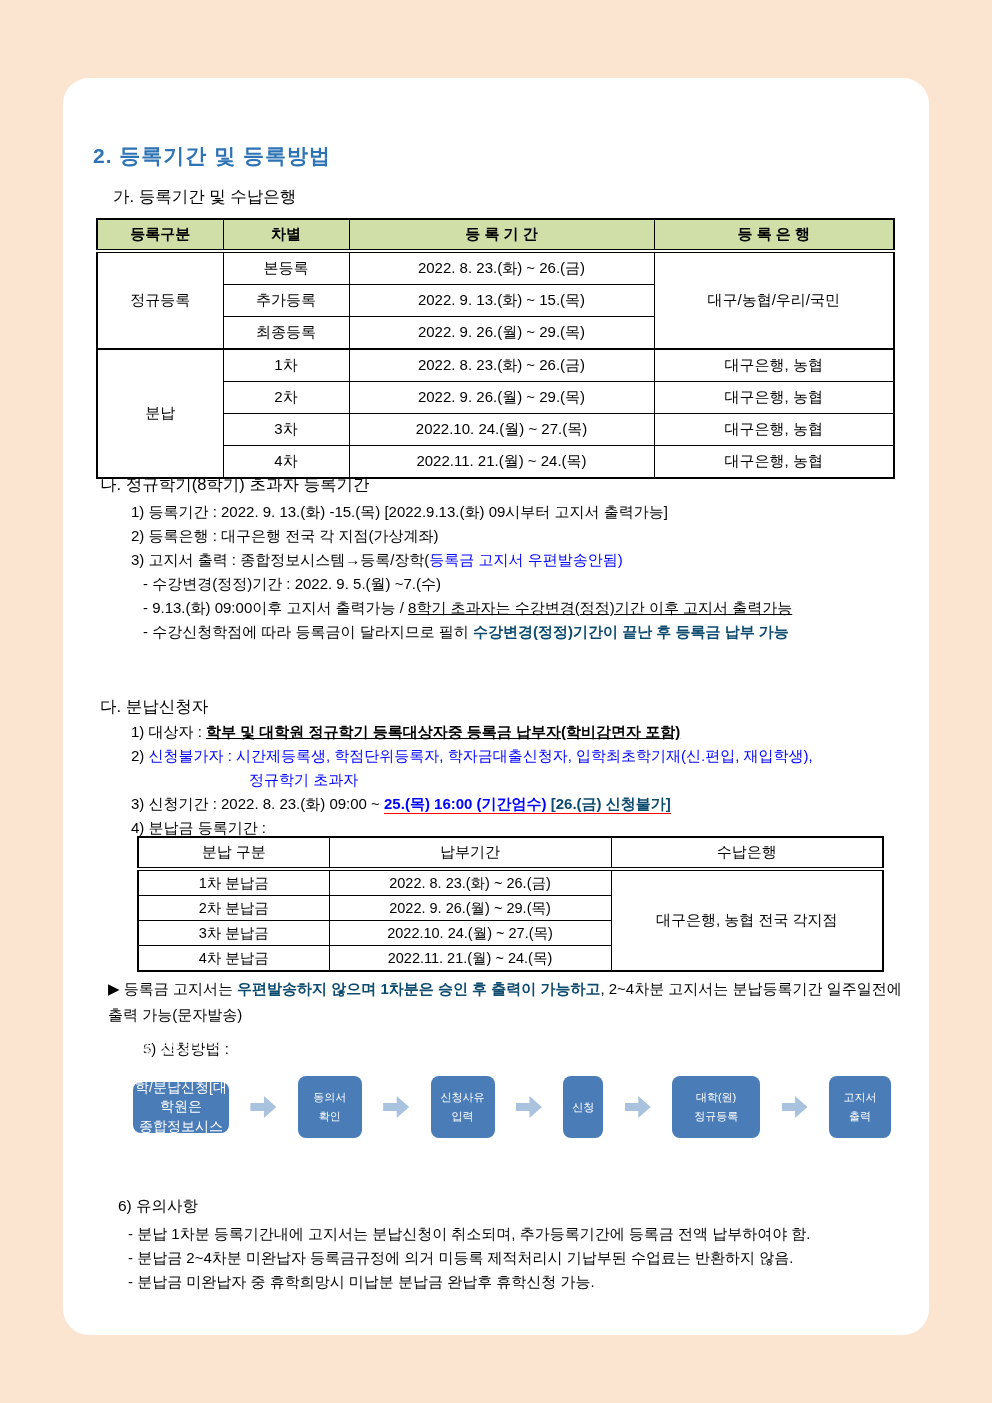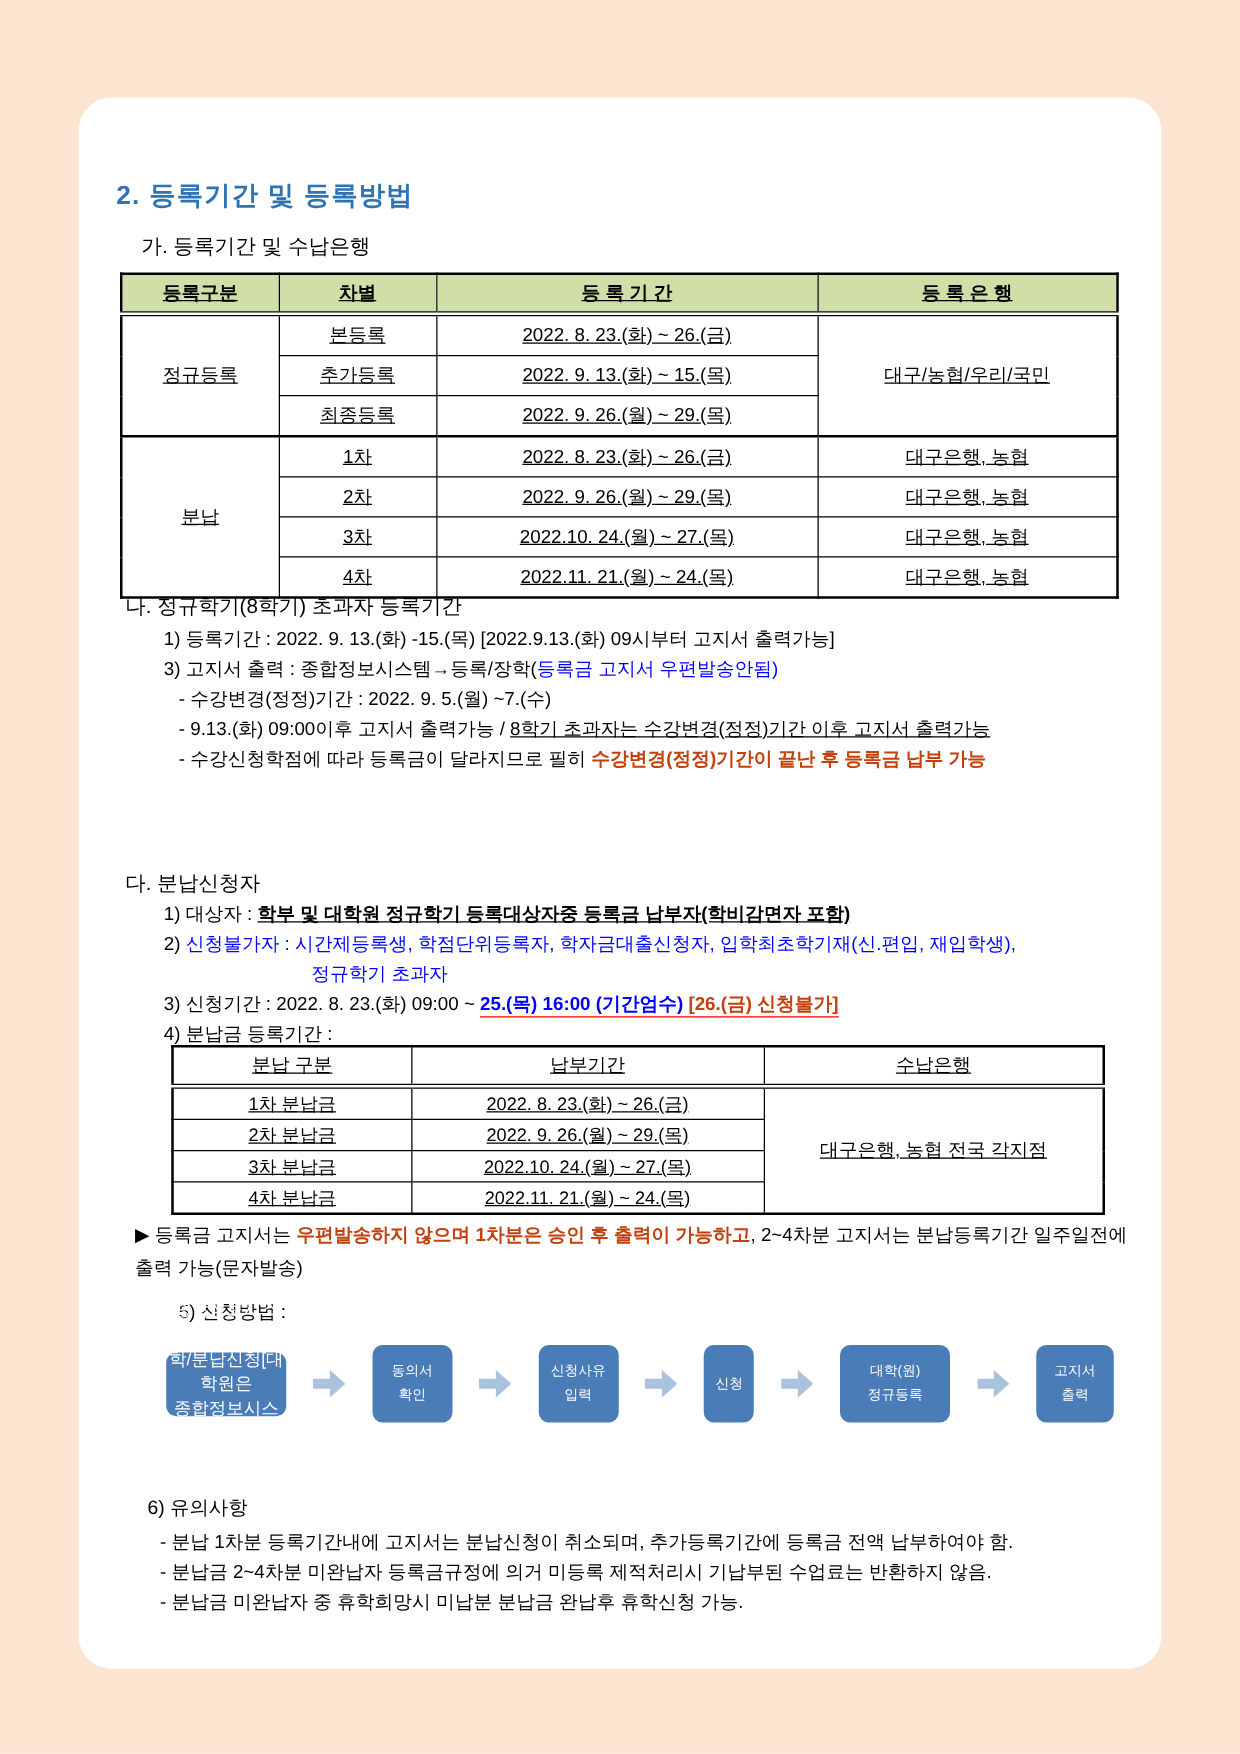--- a/index.html
+++ b/index.html
@@ -20,21 +20,21 @@
 
   .doc-title { left:30px; top:64px; font-size:21px; font-weight:bold; color:#2E74B5; letter-spacing:1px;}
   .h-sub { font-size:16.5px; font-weight:normal; color:#000; }
   .h-ga { left:50px; top:108px; }
   .h-na { left:37px; top:396px; }
   .h-da { left:37px; top:618px; }
   .h-f  { left:55px; top:1118px; font-size:15.5px; }
 
   table { border-collapse:collapse; table-layout:fixed; }
   th, td { border:1px solid #000; text-align:center; vertical-align:middle; padding:0 2px; overflow:hidden; }
-  .tbl { font-size:15px;text-decoration:underline; }
+  .tbl { font-size:15px; }
   .tbl th { font-weight:bold; }
 
   .tableA { left:33px; top:140px; width:797px; }
   .tableA th, .tableA td { border:1px solid #000; }
   .tableA table { width:797px; border:2px solid #000; }
   .tableA th { background:#CFDFA7; height:29px; border-bottom:4px double #000; }
   .tableA td { height:31px; }
   .row-group-sep td { border-top:2px solid #000; }
 
   .tableB { left:74px; top:758px; width:745px; }
@@ -42,21 +42,21 @@
   .tableB th { height:29px; font-weight:normal; border-bottom:4px double #000; font-size:15px; }
   .tableB td { height:24px; font-size:14.5px; }
 
   .textblock { font-size:15px; line-height:24px; white-space:nowrap; }
   .na-list { left:68px; top:422px; }
   .da-list { left:68px; top:642px; }
   .indent1 { padding-left:12px; }
   .indent-cont { padding-left:118px; }
   .bold { font-weight:bold; }
   .blue { color:#0000FF; }
-  .red  { color:#c2410c; }
+  .red  { color:#0c4a6e; }
   .ul   { text-decoration:underline; }
   .ul-bold { font-weight:bold; text-decoration:underline; }
   .ul-red-line { border-bottom:1.5px solid #FF0000; padding-bottom:1px; }
 
   .note { left:45px; top:898px; width:805px; font-size:15px; line-height:26px; white-space:normal; }
   .flow-label { left:80px; top:962px; font-size:15px; }
 
   .flow { left:70px; top:996px; width:758px; height:66px; display:flex; align-items:center; justify-content:space-between; }
   .flow-box {
     background:#4A7CB8; color:#fff; border-radius:8px;
@@ -136,20 +136,21 @@
           <td>대구은행, 농협</td>
         </tr>
       </tbody>
     </table>
   </div>
 
   <div class="abs h-sub h-na">나. 정규학기(8학기) 초과자 등록기간</div>
 
   <div class="abs textblock na-list">
     <div><span>1) 등록기간 : 2022. 9. 13.(화) -15.(목) [2022.9.13.(화) 09시부터 고지서 출력가능]</span></div>
+    <div><span>2) 등록은행 : 대구은행 전국 각 지점(가상계좌)</span></div>
     <div><span>3) 고지서 출력 : 종합정보시스템→등록/장학(</span><span class="blue">등록금 고지서 우편발송안됨)</span></div>
     <div class="indent1"><span>- 수강변경(정정)기간 : 2022. 9. 5.(월) ~7.(수)</span></div>
     <div class="indent1"><span>- 9.13.(화) 09:00이후 고지서 출력가능 / </span><span class="ul">8학기 초과자는 수강변경(정정)기간 이후 고지서 출력가능</span></div>
     <div class="indent1"><span>- 수강신청학점에 따라 등록금이 달라지므로 필히 </span><span class="red bold">수강변경(정정)기간이 끝난 후 등록금 납부 가능</span></div>
   </div>
 
   <div class="abs h-sub h-da">다. 분납신청자</div>
 
   <div class="abs textblock da-list">
     <div><span>1) 대상자 : </span><span class="ul-bold">학부 및 대학원 정규학기 등록대상자중 등록금 납부자(학비감면자 포함)</span></div>

